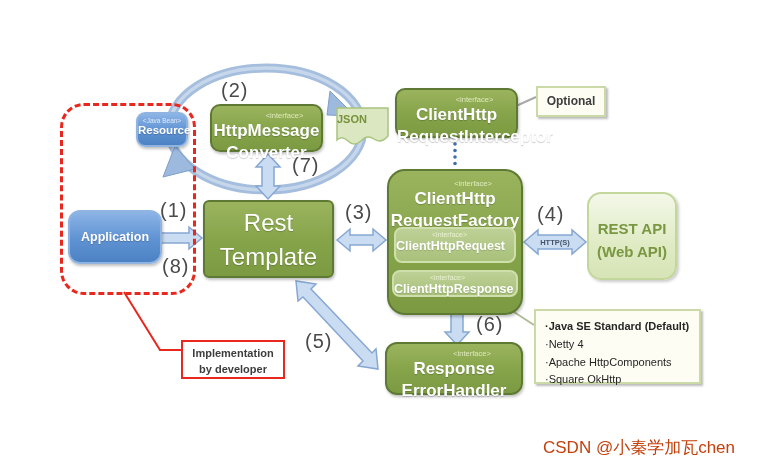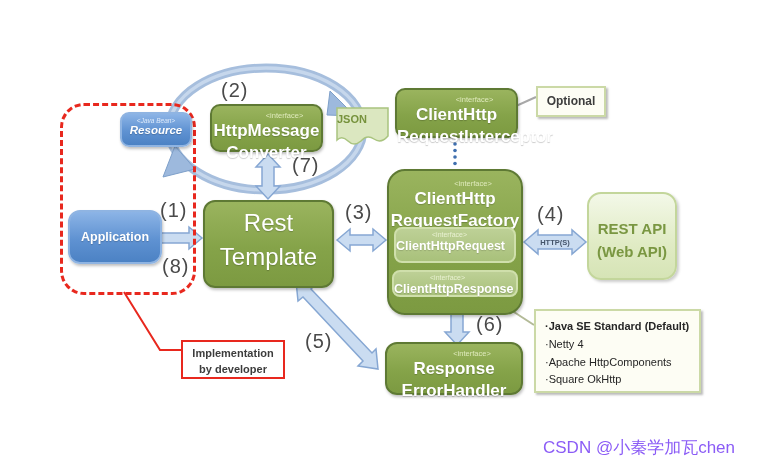--- a/index.html
+++ b/index.html
@@ -53,21 +53,21 @@
   .stepnum{
     position:absolute;z-index:4;font-size:20px;color:#4a4a4a;letter-spacing:1px;
   }
   .jsontext{
     position:absolute;z-index:3;font-size:11px;font-weight:bold;color:#76923c;text-align:left;
   }
   .httpslabel{
     position:absolute;z-index:4;font-size:7.5px;font-weight:bold;color:#44546a;text-align:center;
   }
   .watermark{
-    position:absolute;z-index:4;font-size:17px;color:#8b5cf6;text-shadow:1px 1px 0 #ffffff;
+    position:absolute;z-index:4;font-size:17px;color:#c2410c;text-shadow:1px 1px 0 #ffffff;
   }
   .listbox{padding:7px 8px 4px 9px;font-size:11px;color:#262626;line-height:1.62;}
   .listbox .li0{font-weight:bold;}
   .listbox div{white-space:nowrap;}
 </style>
 </head>
 <body>
 
 <div id="stage">
 
@@ -103,36 +103,36 @@
 
     <line x1="494" y1="299" x2="534" y2="325" stroke="#b3ba97" stroke-width="2"></line>
 
     <polyline points="124,292 160,350 181,350" fill="none" stroke="#e8281e" stroke-width="2"></polyline>
 
     <path d="M337,108 L388,108 L388,136 Q381,144 374,139 Q367,134 361,141 Q354,147 348,141 Q342,135 337,140 Z" fill="#dbe7c0" stroke="#a9c47f" stroke-width="1.5"></path>
   </svg>
 
   <div class="dashedrect" style="left:60px;top:103px;width:136px;height:192px;"></div>
 
-  <div class="bbox" style="left:120px;top:112px;width:72px;height:35px;font-style:italic;">
+  <div class="bbox" style="left:136px;top:112px;width:52px;height:35px;">
     <span class="stereo">&lt;Java Bean&gt;</span>
     <span class="title">Resource</span>
   </div>
 
   <div class="bbox" style="left:68px;top:210px;width:94px;height:54px;border-radius:12px;">
     <span class="title" style="margin-top:18px;font-size:12.5px;">Application</span>
   </div>
 
   <div class="gbox" style="left:210px;top:104px;width:113px;height:48px;">
     <span class="stereo">&lt;interface&gt;</span>
     <span class="title multiline">HttpMessage
 Converter</span>
   </div>
 
-  <div class="gbox" style="left:203px;top:200px;width:131px;height:88px;border-radius:12px;">
+  <div class="gbox" style="left:203px;top:200px;width:131px;height:78px;border-radius:6px;">
     <span class="title multiline" style="font-size:24px;font-weight:normal;line-height:1.42;margin-top:4px;">Rest
 Template</span>
   </div>
 
   <div class="jsontext" style="left:337px;top:113px;width:51px;">JSON</div>
 
   <div class="gbox" style="left:395px;top:88px;width:123px;height:50px;">
     <span class="stereo">&lt;interface&gt;</span>
     <span class="title multiline">ClientHttp
 RequestInterceptor</span>
@@ -165,21 +165,21 @@
     <span class="stereo">&lt;interface&gt;</span>
     <span class="title multiline">Response
 ErrorHandler</span>
   </div>
 
   <div class="redframe" style="left:181px;top:340px;width:104px;height:39px;padding-top:4px;">
     <span class="multiline">Implementation
 by developer</span>
   </div>
 
-  <div class="note listbox" style="left:534px;top:309px;width:167px;height:84px;">
+  <div class="note listbox" style="left:534px;top:309px;width:167px;height:75px;">
     <div class="li0">·Java SE Standard (Default)</div>
     <div>·Netty 4</div>
     <div>·Apache HttpComponents</div>
     <div>·Square OkHttp</div>
   </div>
 
   <div class="stepnum" style="left:160px;top:199px;">(1)</div>
   <div class="stepnum" style="left:221px;top:79px;">(2)</div>
   <div class="stepnum" style="left:345px;top:201px;">(3)</div>
   <div class="stepnum" style="left:537px;top:203px;">(4)</div>

